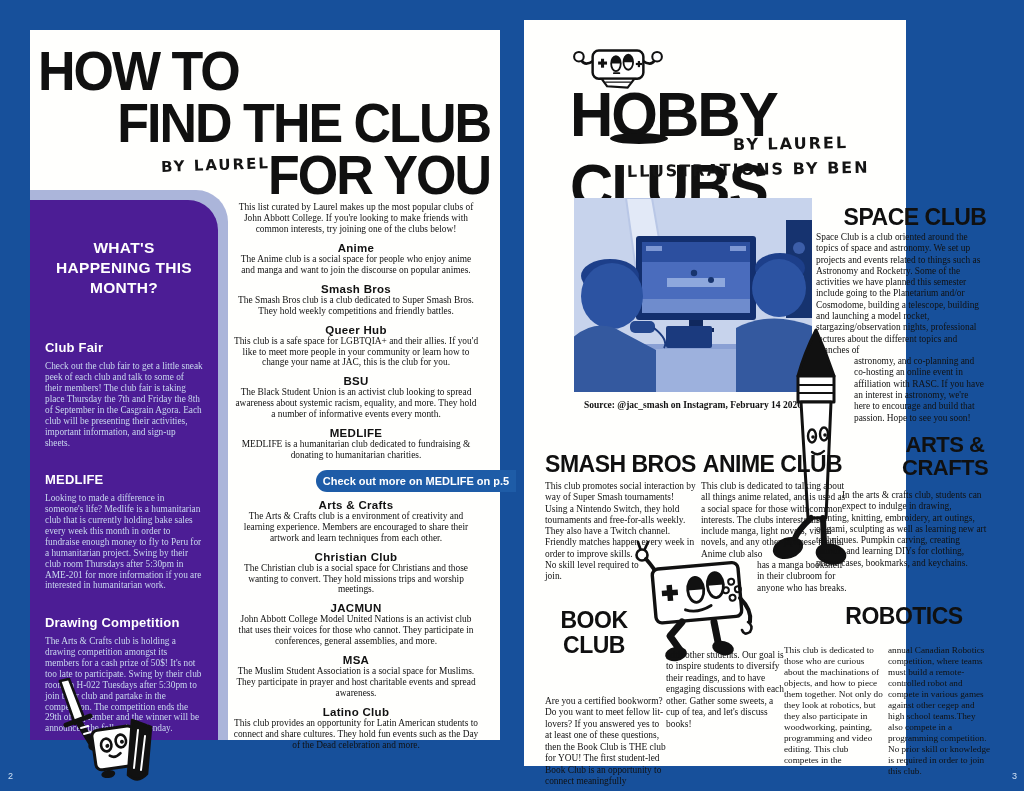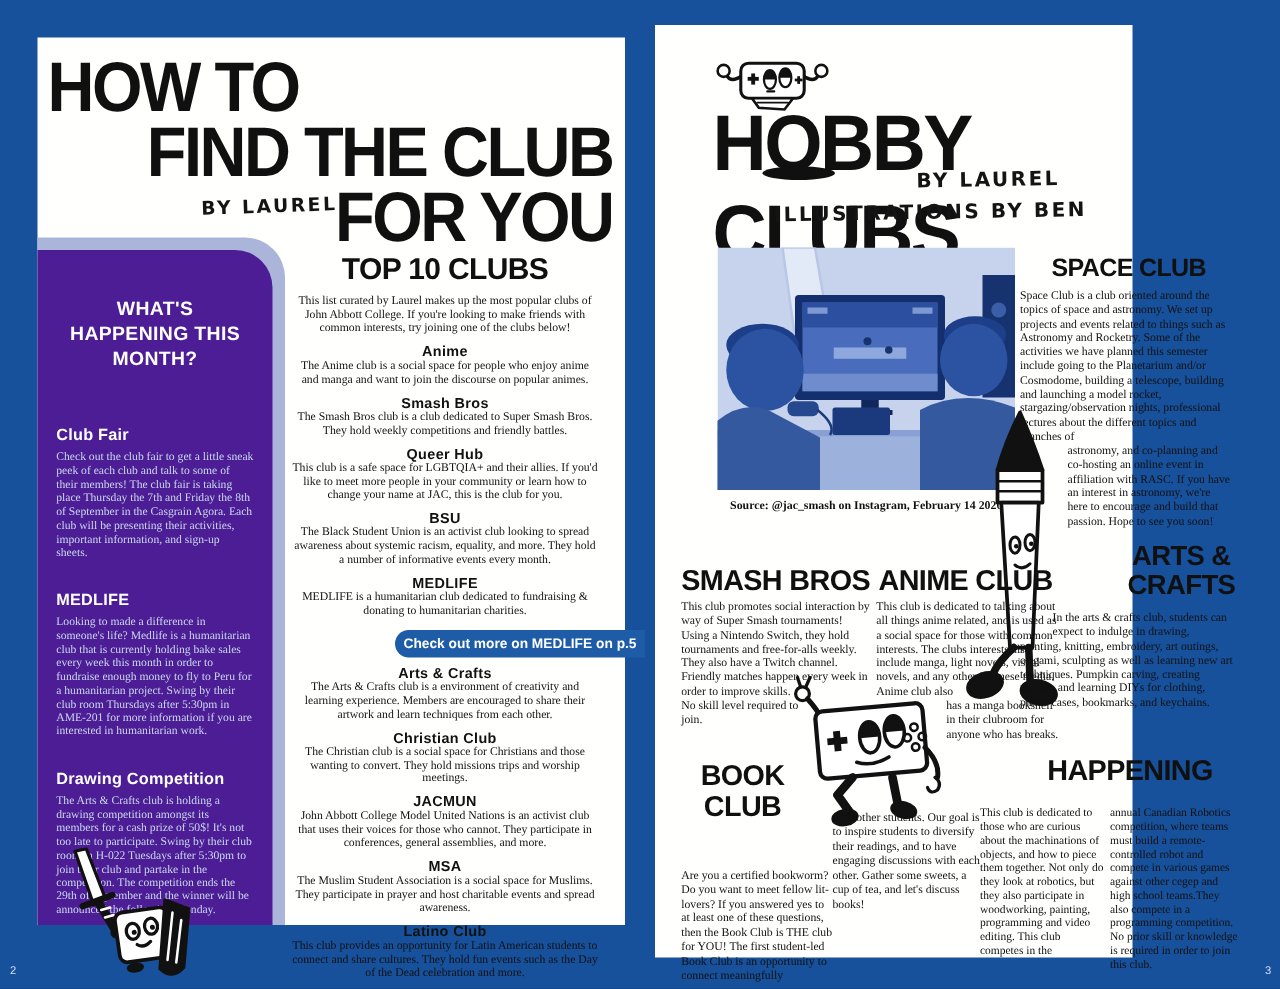--- a/index.html
+++ b/index.html
@@ -48,21 +48,21 @@
   .robot-mascot { position:absolute; left:46px; top:16px; width:96px; height:62px; }
   .rp-by1 { position:absolute; right:58px; top:114px; font-size:16px; transform:rotate(-1deg); }
   .rp-by2 { position:absolute; right:36px; top:140px; font-size:16px; transform:rotate(-1deg); }
 
   .photo { position:absolute; left:50px; top:178px; width:238px; height:194px; }
   .caption { position:absolute; left:20px; top:380px; width:298px; text-align:center; font-weight:700; font-size:9.5px; }
 
   .sec-h { position:absolute; font-family:"Liberation Sans", sans-serif; font-weight:900; letter-spacing:-.5px; text-align:center; color:#101010; }
   .sec-b { position:absolute; font-size:9.4px; line-height:1.2; }
 
-  .space-h { left:292px; top:184px; width:174px; font-size:20px; }
+  .space-h { left:304px; top:184px; width:174px; font-size:23px; }
   .space-b { left:292px; top:212px; width:170px; }
   .space-b2 { display:block; padding-left:38px; }
 
   .brush { position:absolute; left:244px; top:306px; width:96px; height:260px; }
 
   .smash-h { left:20px;  top:431px; width:153px; font-size:23px; }
   .smash-b { left:21px;  top:461px; width:153px; }
   .smash-b2 { display:block; width:96px; }
 
   .anime-h { left:177px; top:431px; width:143px; font-size:23px; }
@@ -135,21 +135,20 @@
             <ellipse cx="55" cy="95" rx="7" ry="4" fill="#111" stroke="none"></ellipse>
           </g>
           <path d="M82,42 L101,49 L97,96 Q88,106 78,97 Z" fill="#111"></path>
           <line x1="88" y1="52" x2="84" y2="90" stroke="#fff" stroke-width="2"></line>
           <line x1="95" y1="58" x2="91" y2="92" stroke="#fff" stroke-width="2"></line>
         </g>
       </svg>
     </div>
 
     <div class="main-col">
-      <div class="display mc-heading">TOP 10 CLUBS</div>
       <div class="mc-intro">This list curated by Laurel makes up the most popular clubs of John Abbott College. If you're looking to make friends with common interests, try joining one of the clubs below!</div>
 
       <div class="club">
         <div class="club-name">Anime</div>
         <div class="club-desc">The Anime club is a social space for people who enjoy anime and manga and want to join the discourse on popular animes.</div>
       </div>
       <div class="club">
         <div class="club-name">Smash Bros</div>
         <div class="club-desc">The Smash Bros club is a club dedicated to Super Smash Bros. They hold weekly competitions and friendly battles.</div>
       </div>
@@ -327,20 +326,20 @@
         <ellipse cx="52" cy="116" rx="11" ry="7" fill="#111" stroke="none" transform="rotate(-10 52 116)"></ellipse>
         <path d="M90,84 L94,104" stroke-width="7"></path>
         <ellipse cx="99" cy="110" rx="11" ry="7" fill="#111" stroke="none" transform="rotate(14 99 110)"></ellipse>
       </g>
     </svg>
 
     <div class="display sec-h book-h">BOOK CLUB</div>
     <div class="sec-b book-c1">Are you a certified bookworm? Do you want to meet fellow lit-lovers? If you answered yes to at least one of these questions, then the Book Club is THE club for YOU! The first student-led Book Club is an opportunity to connect meaningfully</div>
     <div class="sec-b book-c2">with other students. Our goal is to inspire students to diversify their readings, and to have engaging discussions with each other. Gather some sweets, a cup of tea, and let's discuss books!</div>
 
-    <div class="display sec-h robot-h">HAPPENING</div>
+    <div class="display sec-h robot-h">ROBOTICS</div>
     <div class="sec-b robot-c2">annual Canadian Robotics competition, where teams must build a remote-controlled robot and compete in various games against other cegep and high school teams.They also compete in a programming competition. No prior skill or knowledge is required in order to join this club.</div>
     <div class="sec-b robot-c1">This club is dedicated to those who are curious about the machinations of objects, and how to piece them together. Not only do they look at robotics, but they also participate in woodworking, painting, programming and video editing. This club competes in the</div>
   </div>
 
   <div class="pn pn-left">2</div>
   <div class="pn pn-right">3</div>
 </div>
 
 </body></html>

